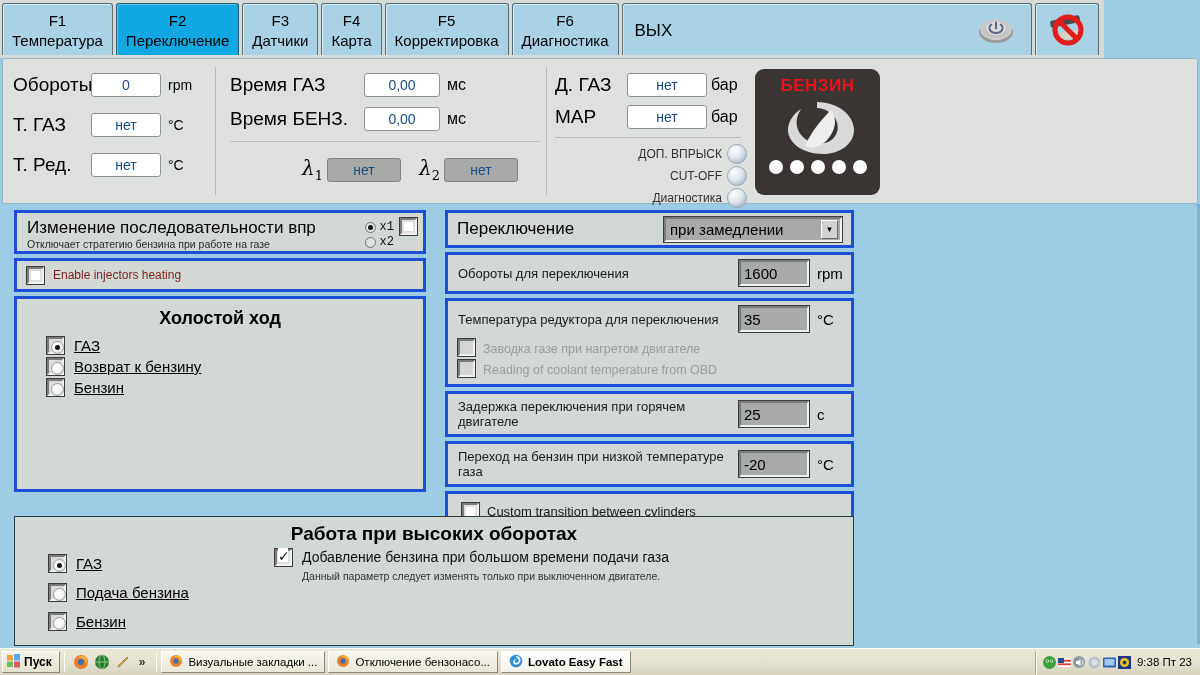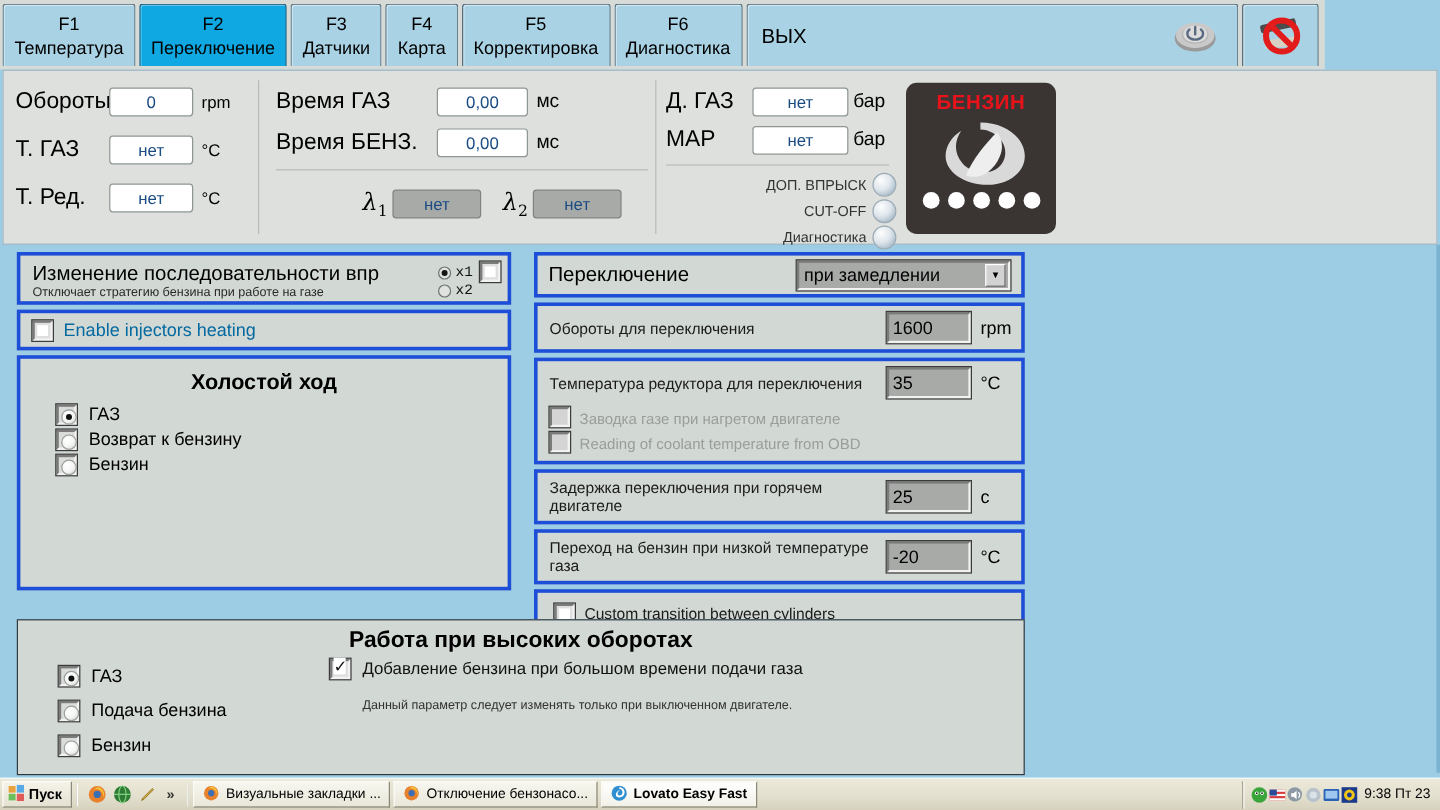--- a/index.html
+++ b/index.html
@@ -245,25 +245,25 @@
   }
 
   .seqbox { display: flex; align-items: flex-start; padding: 5px 6px 5px 10px; height: 44px; }
   .seq-txt { flex: 1; }
   .seq-t1 { font-size: 17px; color: #000; line-height: 19px; }
   .seq-t2 { font-size: 10.5px; color: #2a2a2a; line-height: 13px; margin-top: 1px; }
   .seq-radios { display: flex; flex-direction: column; gap: 1px; margin: 2px 6px 0 4px; }
   .seq-radio { display: flex; align-items: center; gap: 4px; font-size: 12px; color: #111; font-family: Liberation Mono, monospace; }
 
   .heatbox { display: flex; align-items: center; gap: 9px; padding: 7px 10px; height: 34px; }
-  .heatbox span { font-size: 15px; color: #0369a1; }
+  .heatbox span { font-size: 12px; color: #7f1d1d; }
 
   .idlebox { height: 196px; padding: 9px 0 0 0; }
   .grp-title { text-align: center; font-size: 18px; font-weight: bold; color: #000; margin-bottom: 6px; }
-  .rad-item { display: flex; align-items: center; gap: 10px; padding: 2px 0 2px 30px; }
+  .rad-item { display: flex; align-items: center; gap: 10px; padding: 2px 0 2px 30px; text-decoration: underline; }
   .rad-item span { font-size: 15px; color: #000; }
 
   
   .sw-head { display: flex; align-items: center; padding: 7px 9px; height: 38px; }
   .sw-head .t { flex: 1; font-size: 17px; color: #000; }
   .ddl {
     width: 178px; height: 25px;
     background: #a8aaa8;
     border-top: 2px solid #7b7b7b; border-left: 2px solid #7b7b7b;
     border-right: 2px solid #f2f2f2; border-bottom: 2px solid #f2f2f2;
@@ -300,21 +300,21 @@
   .cust-row span { font-size: 13px; color: #1b1b1b; }
 
   
   .bp-title { text-align: center; font-size: 19px; font-weight: bold; padding-top: 6px; }
   .bp-body { display: flex; padding-top: 4px; }
   .bp-left { width: 250px; padding-left: 34px; }
   .bp-left .rad-item { padding-left: 0; padding-top: 6px; padding-bottom: 6px;}
   .bp-right { flex: 1; padding-left: 10px; }
   .bp-cb-row { display: flex; align-items: flex-start; gap: 10px; }
   .bp-cb-txt1 { font-size: 14px; color: #111; line-height: 17px; }
-  .bp-cb-txt2 { font-size: 10.5px; color: #333; line-height: 13px; margin-top: 16px; }
+  .bp-cb-txt2 { font-size: 10.5px; color: #333; line-height: 13px; margin-top: 4px; }
 
   
   .taskbar {
     position: absolute; left: 0; bottom: 0;
     width: 1200px; height: 27px;
     background: linear-gradient(180deg,#ece9d8 0%,#e3e0cf 55%,#d6d2bd 100%);
     border-top: 1px solid #fff;
     display: flex; align-items: center;
     padding: 0 2px;
   }

